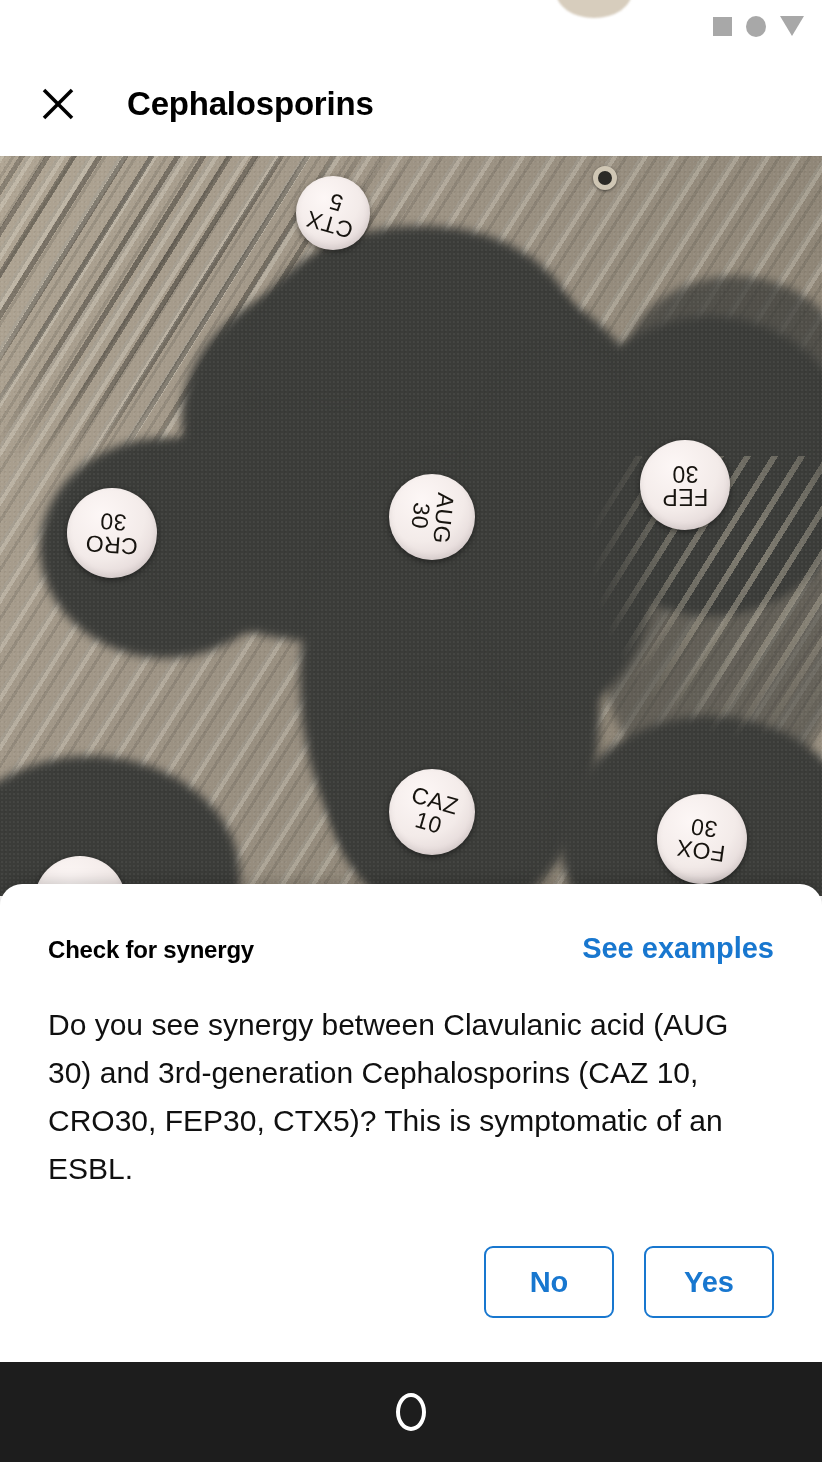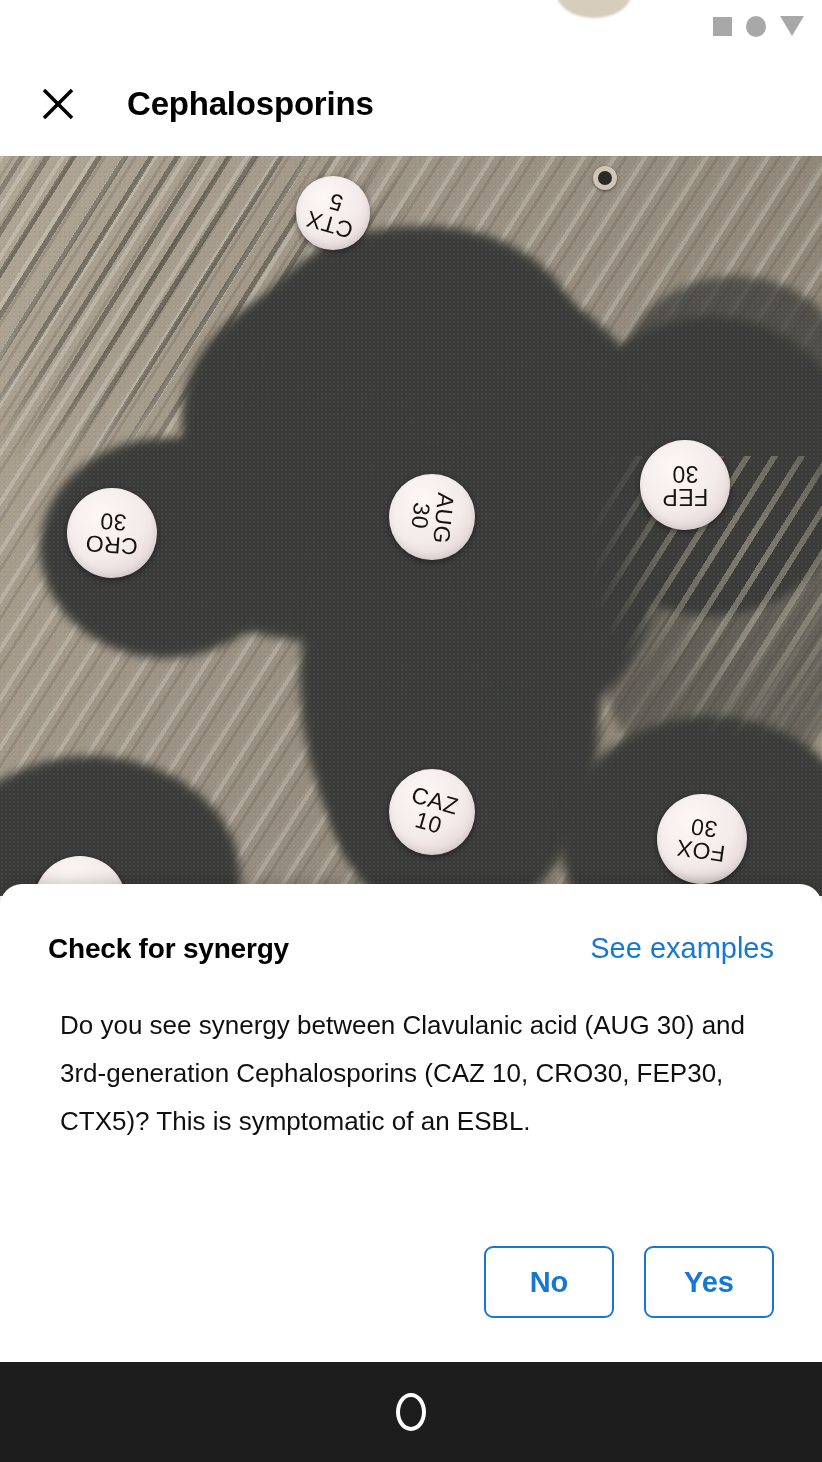--- a/index.html
+++ b/index.html
@@ -189,40 +189,39 @@
     border-radius: 22px 22px 0 0;
     box-shadow: 0 -3px 14px rgba(0,0,0,.18);
     padding: 48px 48px 0 48px;
   }
   #sheet-head {
     display: flex;
     align-items: baseline;
     justify-content: space-between;
   }
   #sheet-title {
-    font-size: 28px;
+    font-size: 24px;
     font-weight: bold;
     color: #000000;
     letter-spacing: -0.2px;
   }
   #see-examples {
     font-size: 29px;
-    font-weight: normal;
+    font-weight: bold;
     color: #1877cf;
     cursor: pointer;
     background: none; border: none;
     font-family: "Liberation Sans", sans-serif;
   }
   #sheet-body {
     margin-top: 36px;
-    font-size: 26px;
+    font-size: 30px;
     line-height: 48px;
     color: #101010;
     max-width: 700px;
-    margin-left: 12px;
   }
   #sheet-actions {
     position: absolute;
     right: 48px;
     top: 362px;
     display: flex;
     gap: 30px;
   }
   .action-btn {
     width: 130px; height: 72px;

